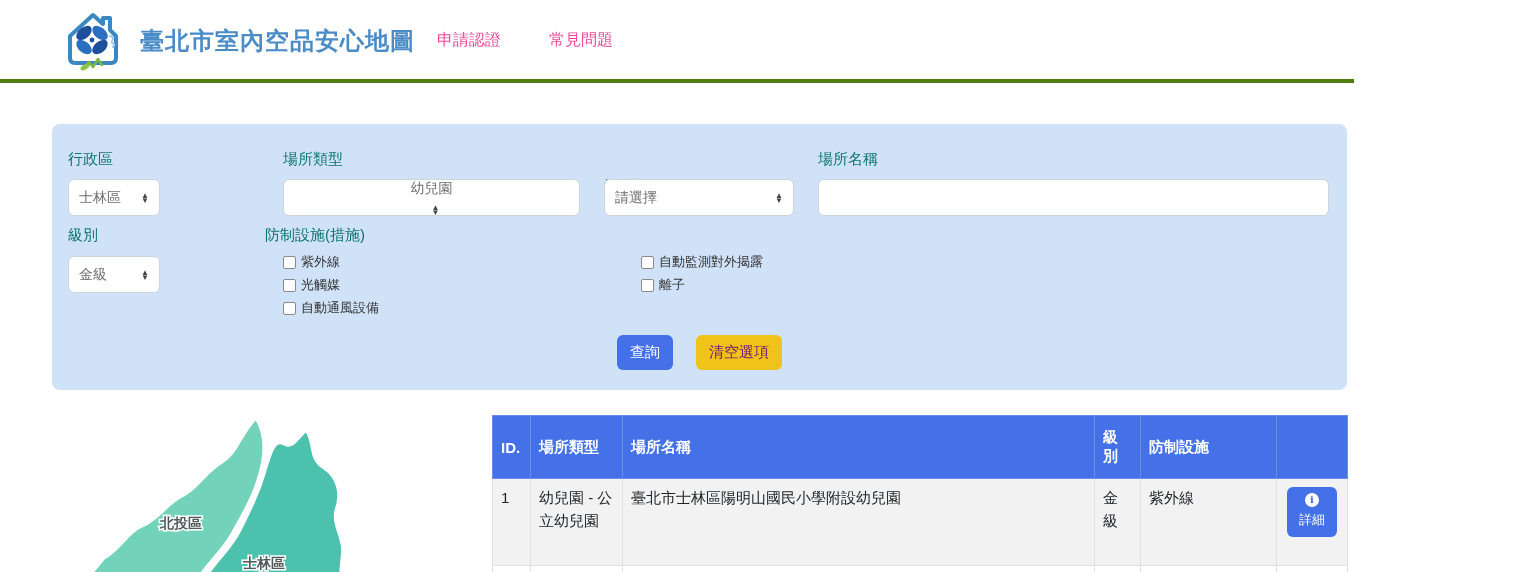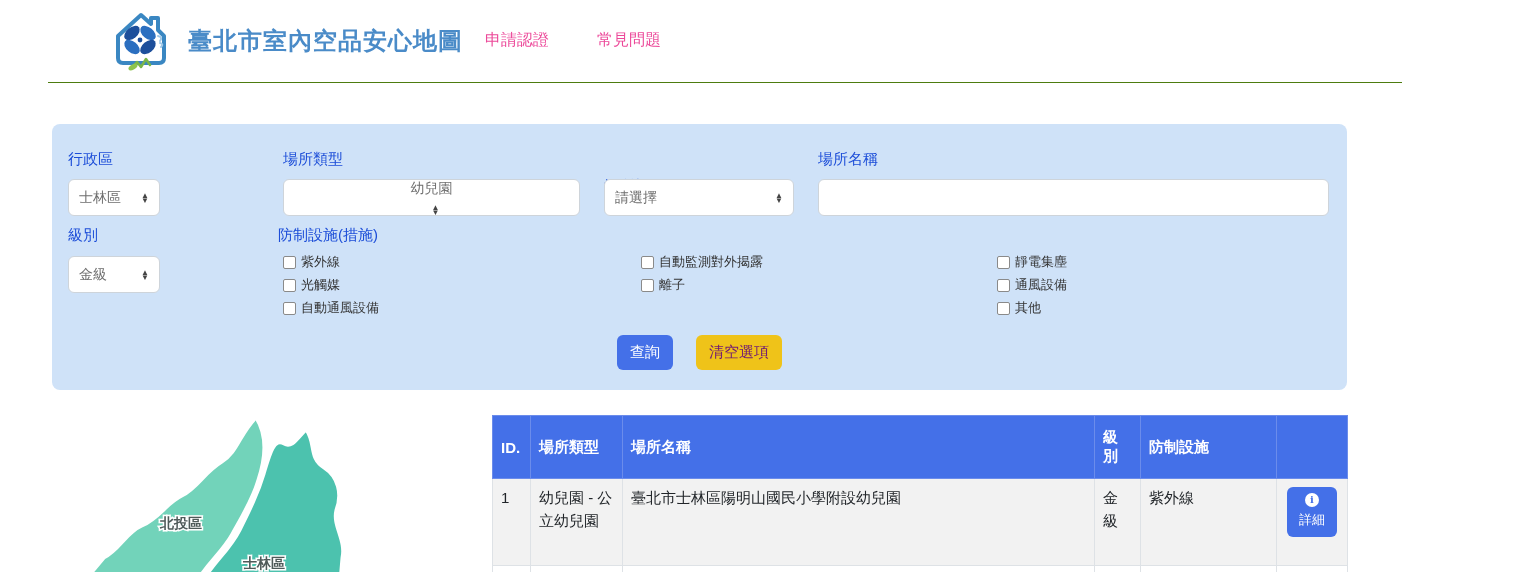--- a/index.html
+++ b/index.html
@@ -2,31 +2,31 @@
 <html><head>
 <meta charset="utf-8">
 <style>
   * { margin:0; padding:0; box-sizing:border-box; }
   html,body { width:1539px; height:572px; overflow:hidden; background:#fff;
     font-family:"Liberation Sans","DejaVu Sans",sans-serif; }
   .stage { position:relative; width:1539px; height:572px; background:#fff; }
 
   
   .header { position:absolute; left:0; top:0; width:1354px; height:83px;
-    background:#fff; border-bottom:1px solid #4d7c0f;margin-left:48px; }
+    background:#fff; border-bottom:4px solid #4d7c0f; }
   .brand { position:absolute; left:60px; top:6px; display:flex; align-items:center; gap:14px; }
   .logo { width:66px; height:70px; }
   .site-title { font-size:24px; font-weight:bold; color:#4a8bc8; letter-spacing:1px; }
   .nav { position:absolute; left:437px; top:30px; display:flex; gap:48px; }
   .nav a { font-size:16px; color:#ec4899; text-decoration:none; cursor:pointer; }
 
   
   .panel { position:absolute; left:52px; top:124px; width:1295px; height:266px;
     background:#cfe2f8; border-radius:8px; }
-  .f-label { position:absolute; font-size:15px; color:#1d4ed8; }
+  .f-label { position:absolute; font-size:15px; color:#0f766e; }
   .sel { position:absolute; height:37px; background:#fff; border:1px solid #ced4da;
     border-radius:6px; display:flex; align-items:center; justify-content:space-between;
     padding:0 10px; font-size:14px; color:#6e6e6e; cursor:pointer; }
   .sel .arrows { display:flex; flex-direction:column; line-height:5px; font-size:8px; color:#444; margin-left:8px; }
   .txt { position:absolute; height:37px; background:#fff; border:1px solid #ced4da;
     border-radius:6px; padding:0 10px; font-size:14px; color:#333; }
   .cbcol { position:absolute; display:flex; flex-direction:column; gap:5px; }
   .cbrow { display:flex; align-items:center; gap:5px; font-size:13px; color:#333; cursor:pointer; }
   .cbox { width:13px; height:13px; background:#fff; border:1px solid #8a8a8a; border-radius:2px; flex:0 0 13px; }
   .btnrow { position:absolute; left:0; top:211px; width:1295px; display:flex; justify-content:center; gap:23px; }
@@ -117,21 +117,21 @@
 
     <span class="f-label" style="left:16px; top:102px;">級別</span>
     <div class="sel" style="left:16px; top:132px; width:92px;">
       <span>金級</span>
       <span class="arrows">
           <span>▲</span>
           <span>▼</span>
         </span>
     </div>
 
-    <span class="f-label" style="left:226px; top:102px;">防制設施(措施)</span>
+    <span class="f-label" style="left:213px; top:102px;">防制設施(措施)</span>
 
     <div class="cbcol" style="left:231px; top:129px;">
       <label class="cbrow">
         <span class="cbox"></span>
         <span>紫外線</span>
         </label>
       <label class="cbrow">
         <span class="cbox"></span>
         <span>光觸媒</span>
         </label>
@@ -145,34 +145,20 @@
       <label class="cbrow">
         <span class="cbox"></span>
         <span>自動監測對外揭露</span>
         </label>
       <label class="cbrow">
         <span class="cbox"></span>
         <span>離子</span>
         </label>
     </div>
 
-    <div class="cbcol" style="left:945px; top:129px;">
-      <label class="cbrow">
-        <span class="cbox"></span>
-        <span>靜電集塵</span>
-        </label>
-      <label class="cbrow">
-        <span class="cbox"></span>
-        <span>通風設備</span>
-        </label>
-      <label class="cbrow">
-        <span class="cbox"></span>
-        <span>其他</span>
-        </label>
-    </div>
 
     <div class="btnrow">
       <button class="btn btn-query">查詢</button>
       <button class="btn btn-clear">清空選項</button>
     </div>
   </div>
 
   <svg class="map" viewBox="0 0 412 180">
     <path d="M176 18 C160 34 158 52 142 62 C124 73 118 88 102 96 C86 104 80 118 62 126 C46 133 40 150 24 158 L4 182 L116 182 C128 162 142 152 152 134 C162 116 172 100 178 80 C186 56 186 34 176 18 Z" fill="#72d3ba" stroke="#ffffff" stroke-width="3" stroke-linejoin="round"></path>
     <path d="M226 30 C236 44 228 58 244 68 C258 77 262 94 256 110 C252 126 266 140 262 158 L260 182 L122 182 C136 160 150 150 160 130 C170 110 178 94 184 74 C190 54 194 38 204 44 C212 49 218 38 226 30 Z" fill="#4cc2ae" stroke="#ffffff" stroke-width="3" stroke-linejoin="round"></path>

